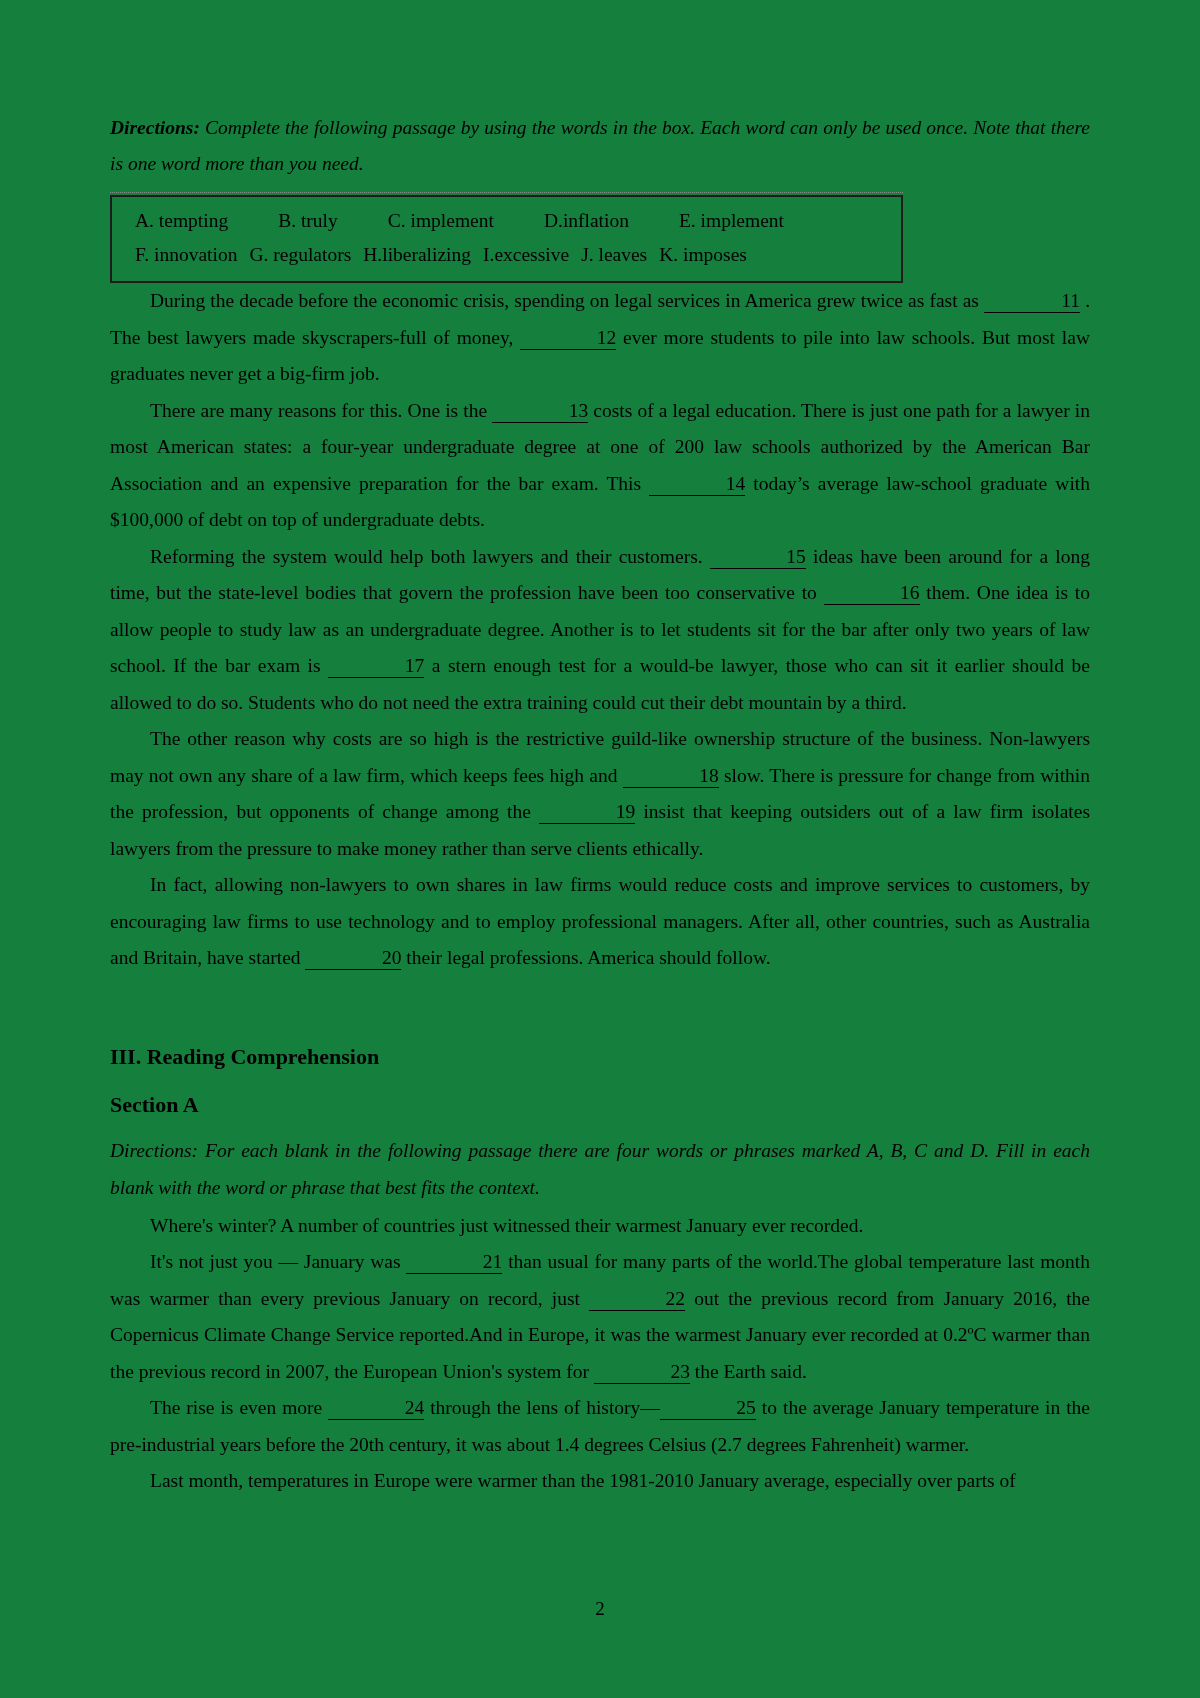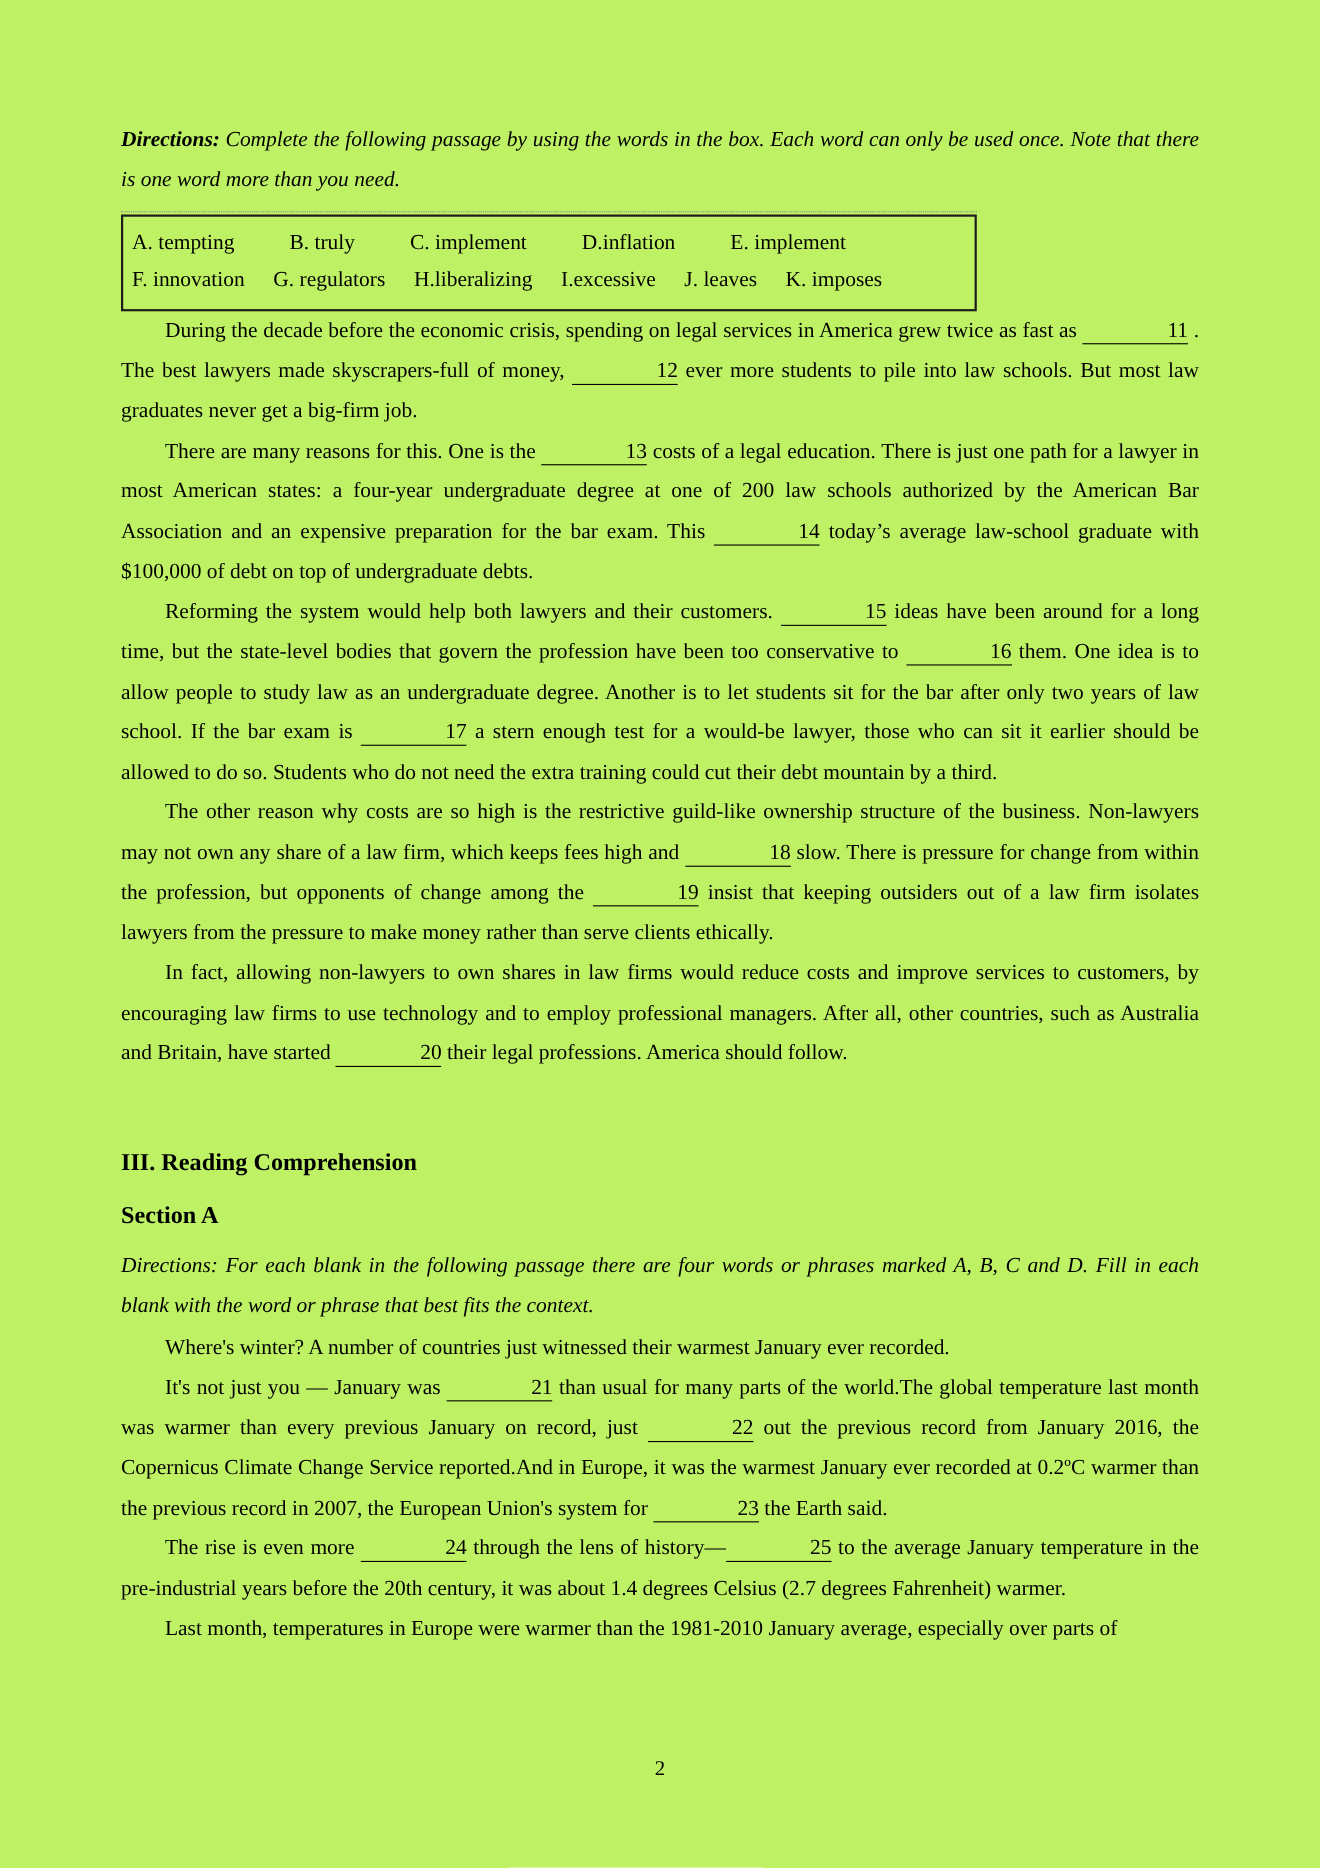--- a/index.html
+++ b/index.html
@@ -1,20 +1,20 @@
 <!DOCTYPE html>
 <html><head>
 <meta charset="utf-8">
 <style>
   html, body { margin: 0; padding: 0; background: #ffffff; }
   .page {
     position: relative;
     width: 1200px;
     height: 1698px;
-    background: #bef264;
+    background: #15803d;
     color: #000000;
     font-family: "Liberation Serif", "DejaVu Serif", serif;
     overflow: hidden;
   }
   .content {
     position: absolute;
     left: 110px;
     top: 110px;
     width: 980px;
   }
@@ -22,37 +22,37 @@
     font-style: italic;
     font-size: 19.5px;
     line-height: 36px;
     text-align: justify;
   }
   .directions .dir-label { font-weight: bold; }
   .word-box {
     position: relative;
     border: 2px solid #1c1c1c;
     margin-top: 13px;
-    padding: 7px 8px 9px 8px;
+    padding: 7px 8px 9px 23px;
     width: 758px;
   }
   .word-box::before {
     content: "";
     position: absolute;
     left: -2px; right: -2px; top: -5px;
     border-top: 1px dotted #8a8a8a;
   }
   .word-row {
     display: flex;
     font-size: 19.5px;
     line-height: 34px;
     white-space: nowrap;
   }
   .word-row.r0 { gap: 50px; }
-  .word-row.r1 { gap: 26px; align-items: center; }
+  .word-row.r1 { gap: 12px; align-items: center; }
   .passage p {
     margin: 0;
     font-size: 19.5px;
     line-height: 36.5px;
     text-align: justify;
     text-indent: 40px;
   }
   .blank {
     display: inline-block;
     min-width: 96px;

